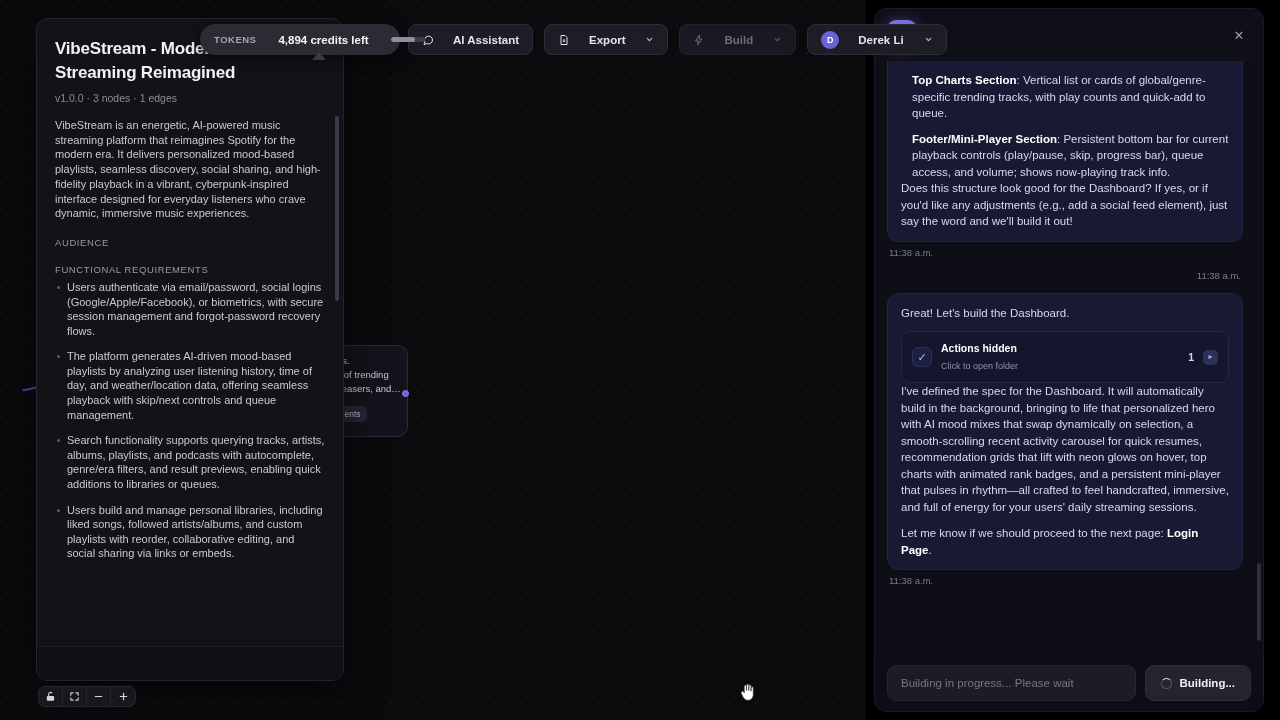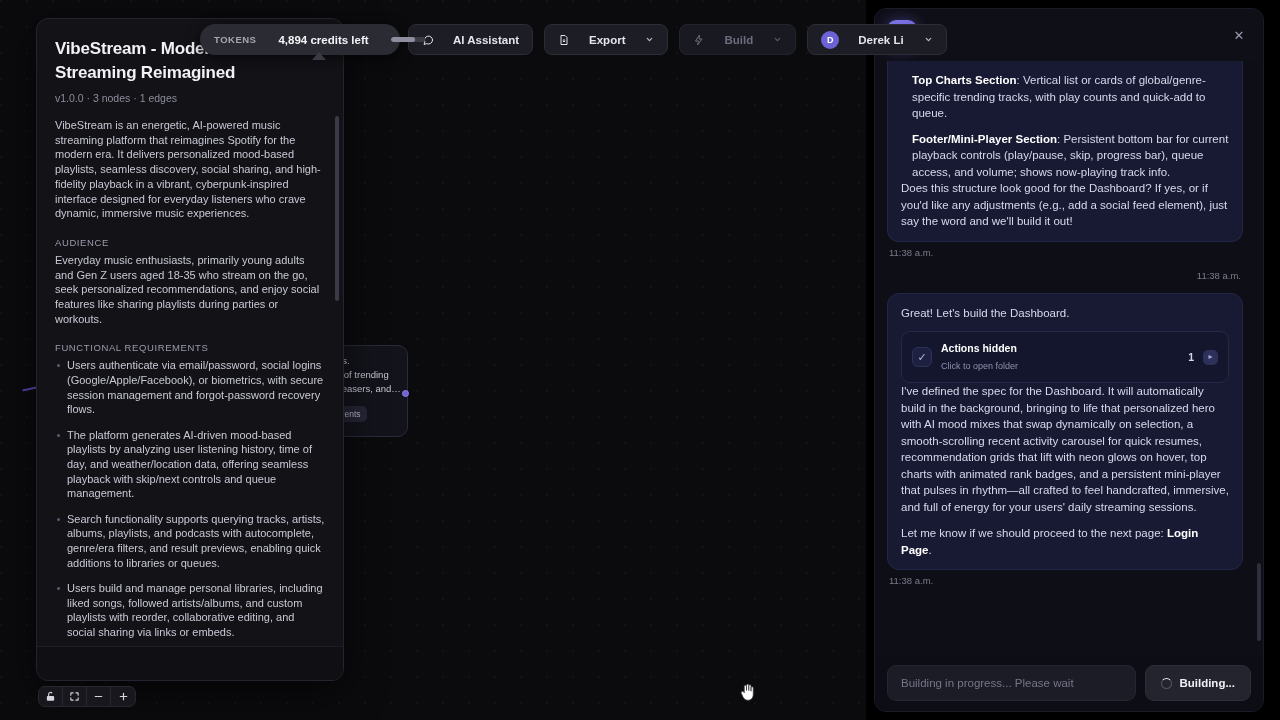--- a/index.html
+++ b/index.html
@@ -404,21 +404,20 @@
 
     <div class="spec-panel">
       <div class="spec-head">
         <div class="spec-title">VibeStream - Modern Music Streaming Reimagined</div>
         <div class="spec-meta">v1.0.0 · 3 nodes · 1 edges</div>
       </div>
       <div class="spec-body">
         <div class="spec-para">VibeStream is an energetic, AI-powered music streaming platform that reimagines Spotify for the modern era. It delivers personalized mood-based playlists, seamless discovery, social sharing, and high-fidelity playback in a vibrant, cyberpunk-inspired interface designed for everyday listeners who crave dynamic, immersive music experiences.</div>
 
         <div class="spec-section-title">AUDIENCE</div>
-        <div class="spec-para">Everyday music enthusiasts, primarily young adults and Gen Z users aged 18-35 who stream on the go, seek personalized recommendations, and enjoy social features like sharing playlists during parties or workouts.</div>
 
         <div class="spec-section-title">FUNCTIONAL REQUIREMENTS</div>
         <ul class="spec-ul">
           <li>Users authenticate via email/password, social logins (Google/Apple/Facebook), or biometrics, with secure session management and forgot-password recovery flows.</li>
           <li>The platform generates AI-driven mood-based playlists by analyzing user listening history, time of day, and weather/location data, offering seamless playback with skip/next controls and queue management.</li>
           <li>Search functionality supports querying tracks, artists, albums, playlists, and podcasts with autocomplete, genre/era filters, and result previews, enabling quick additions to libraries or queues.</li>
           <li>Users build and manage personal libraries, including liked songs, followed artists/albums, and custom playlists with reorder, collaborative editing, and social sharing via links or embeds.</li>
 
         </ul>
         <div class="spec-scrollbar"></div>

